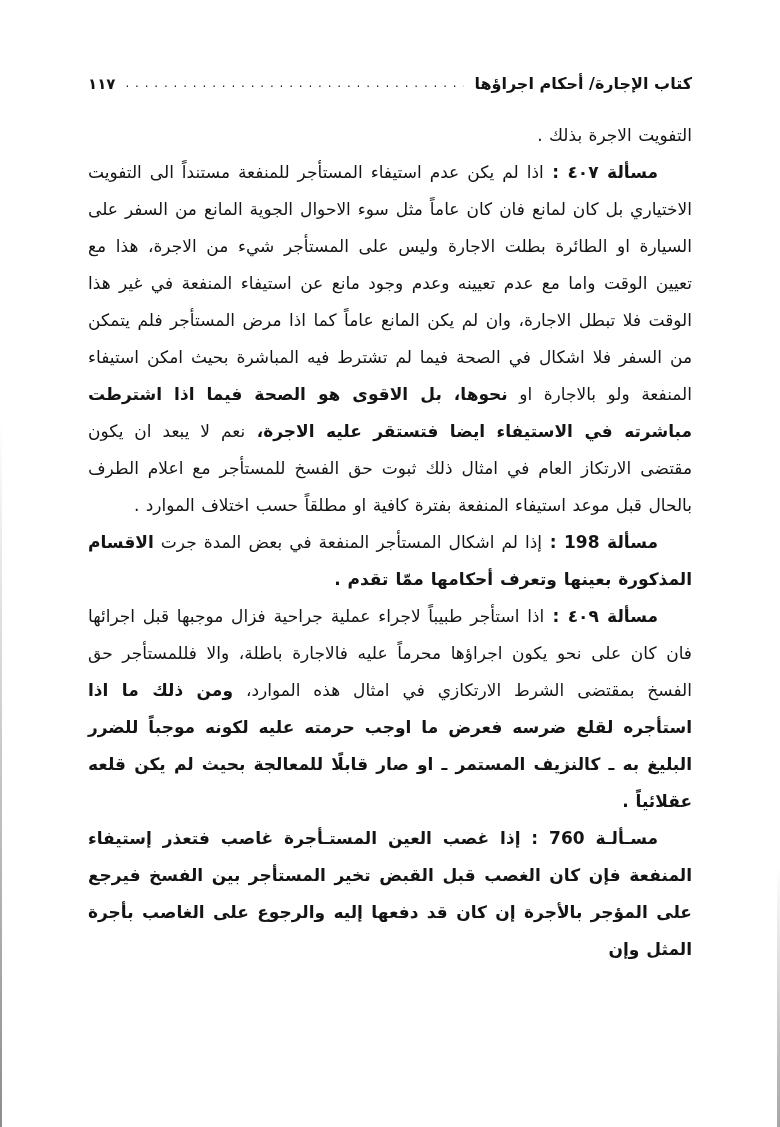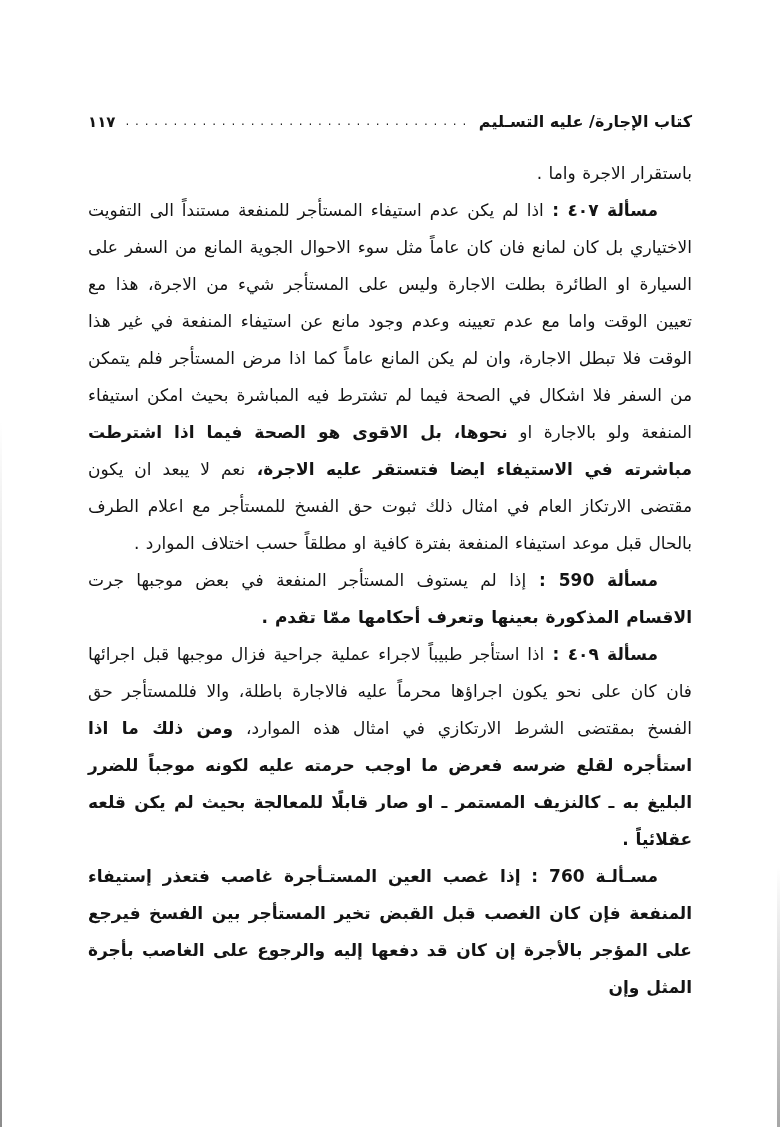--- a/index.html
+++ b/index.html
@@ -8,21 +8,21 @@
     width: 780px;
     height: 1127px;
     background: #f4f2ee;
     font-family: "DejaVu Sans", sans-serif;
     color: #141414;
   }
   .page {
     width: 780px;
     height: 1127px;
     background: #ffffff;
-    padding: 112px 88px 40px 88px;
+    padding: 74px 88px 40px 88px;
     overflow: hidden;
     position: relative;
   }
   
   .page::before {
     content: "";
     position: absolute;
     left: 0; top: 420px; bottom: 0;
     width: 2px;
     background: linear-gradient(to bottom, rgba(0,0,0,0), rgba(0,0,0,0.45));
@@ -78,24 +78,24 @@
   .bold { font-weight: bold; margin-top: 24px; }
 </style>
 </head>
 <body>
 
 <div class="page">
 
   <div class="header">
     <span class="page-num">١١٧</span>
     <span class="dots">. . . . . . . . . . . . . . . . . . . . . . . . . . . . . . . . . . . . . . . . . . . . . . . . . . . . . . . . . .</span>
-    <span class="title">كتاب الإجارة/ عليه التسـليم</span>
+    <span class="title">كتاب الإجارة/ أحكام اجراؤها</span>
   </div>
 
   <div class="body-text">
-      <p><span>باستقرار الاجرة واما .</span></p>
+      <p><span>التفويت الاجرة بذلك .</span></p>
       <p class="indent"><span class="bold">مسألة ٤٠٧ : </span><span>اذا لم يكن عدم استيفاء المستأجر للمنفعة مستنداً الى التفويت الاختياري بل كان لمانع فان كان عاماً مثل سوء الاحوال الجوية المانع من السفر على السيارة او الطائرة بطلت الاجارة وليس على المستأجر شيء من الاجرة، هذا مع تعيين الوقت واما مع عدم تعيينه وعدم وجود مانع عن استيفاء المنفعة في غير هذا الوقت فلا تبطل الاجارة، وان لم يكن المانع عاماً كما اذا مرض المستأجر فلم يتمكن من السفر فلا اشكال في الصحة فيما لم تشترط فيه المباشرة بحيث امكن استيفاء المنفعة ولو بالاجارة او </span><span class="bold">نحوها، بل الاقوى هو الصحة فيما اذا اشترطت مباشرته في الاستيفاء ايضا فتستقر عليه الاجرة، </span><span>نعم لا يبعد ان يكون مقتضى الارتكاز العام في امثال ذلك ثبوت حق الفسخ للمستأجر مع اعلام الطرف بالحال قبل موعد استيفاء المنفعة بفترة كافية او مطلقاً حسب اختلاف الموارد .</span></p>
-      <p class="indent"><span class="bold">مسألة 590 : </span><span>إذا لم يستوف المستأجر المنفعة في بعض موجبها جرت </span><span class="bold">الاقسام المذكورة بعينها وتعرف أحكامها ممّا تقدم .</span></p>
+      <p class="indent"><span class="bold">مسألة 198 : </span><span>إذا لم اشكال المستأجر المنفعة في بعض المدة جرت </span><span class="bold">الاقسام المذكورة بعينها وتعرف أحكامها ممّا تقدم .</span></p>
       <p class="indent"><span class="bold">مسألة ٤٠٩ : </span><span>اذا استأجر طبيباً لاجراء عملية جراحية فزال موجبها قبل اجرائها فان كان على نحو يكون اجراؤها محرماً عليه فالاجارة باطلة، والا فللمستأجر حق الفسخ بمقتضى الشرط الارتكازي في امثال هذه الموارد، </span><span class="bold">ومن ذلك ما اذا استأجره لقلع ضرسه فعرض ما اوجب حرمته عليه لكونه موجباً للضرر البليغ به ـ كالنزيف المستمر ـ او صار قابلًا للمعالجة بحيث لم يكن قلعه عقلائياً .</span></p>
       <p class="indent"><span class="bold">مسـألـة 760 : إذا غصب العين المستـأجرة غاصب فتعذر إستيفاء المنفعة فإن كان الغصب قبل القبض تخير المستأجر بين الفسخ فيرجع على المؤجر بالأجرة إن كان قد دفعها إليه والرجوع على الغاصب بأجرة المثل وإن</span></p>
     </div>
 
 </div>
 
 </body></html>

